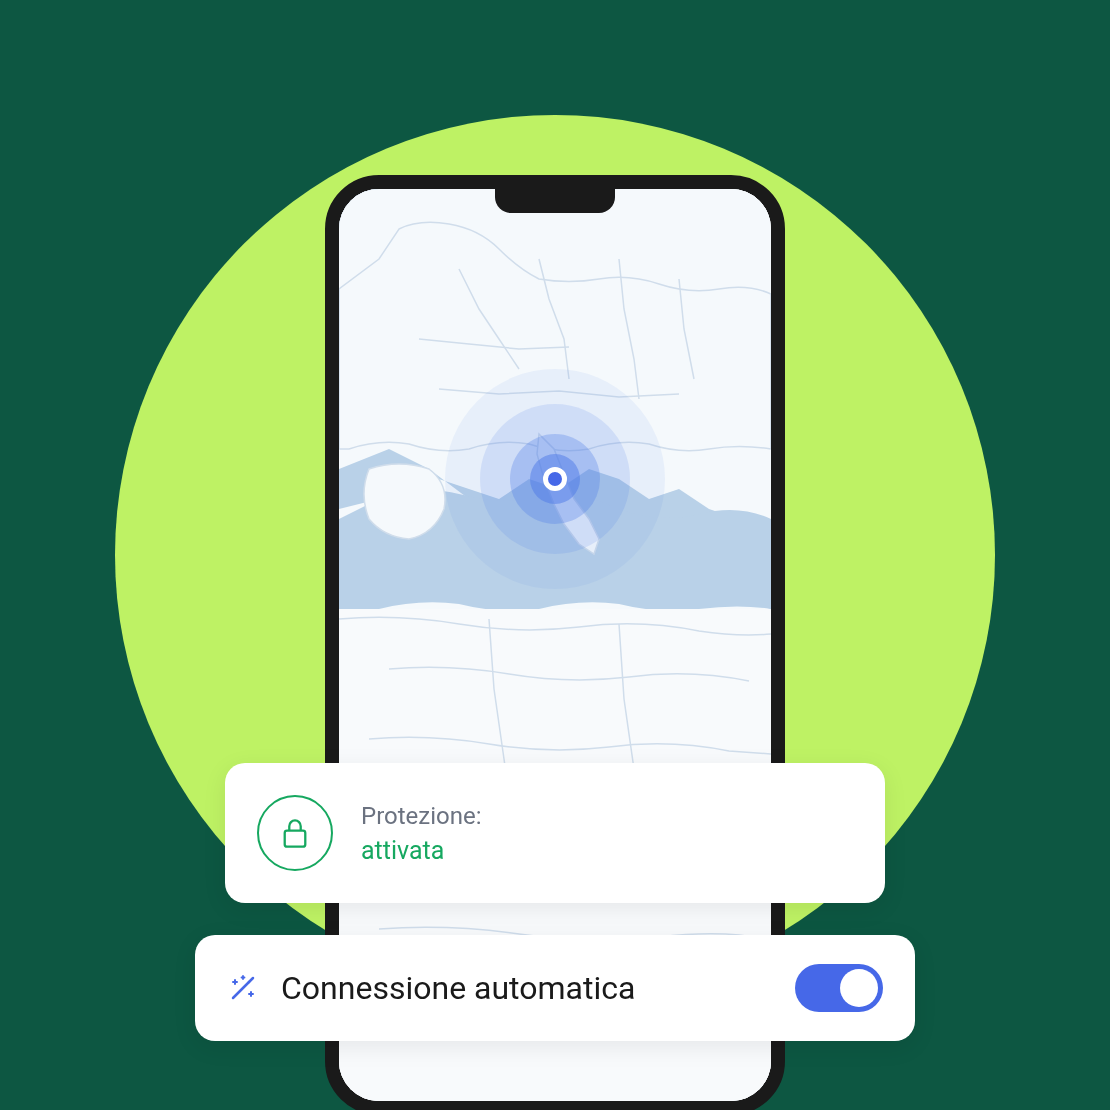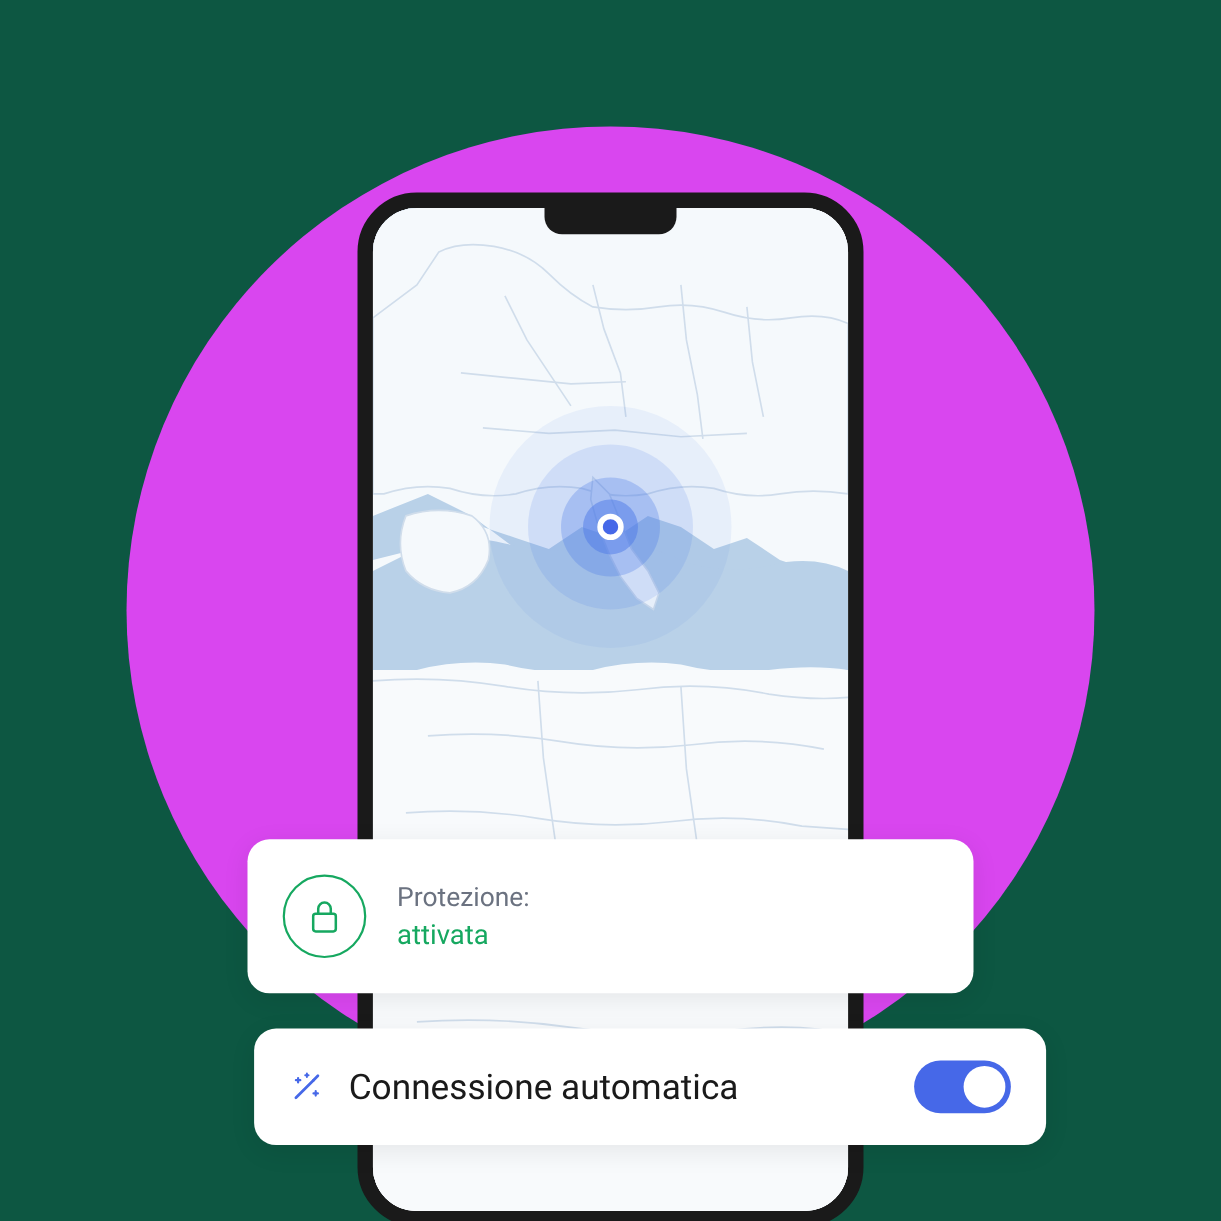--- a/index.html
+++ b/index.html
@@ -9,21 +9,21 @@
       background: #0d5742;
       font-family: -apple-system, BlinkMacSystemFont, 'Segoe UI', Roboto, sans-serif;
       display: flex;
       align-items: center;
       justify-content: center;
       overflow: hidden;
     }
     .circle-bg {
       width: 880px;
       height: 880px;
-      background: #d946ef;
+      background: #bef264;
       border-radius: 50%;
       position: relative;
       display: flex;
       align-items: flex-start;
       justify-content: center;
       padding-top: 60px;
     }
     .phone {
       width: 460px;
       height: 940px;
@@ -125,21 +125,20 @@
       font-weight: 400;
     }
     .card-auto {
       top: 820px;
       left: 50%;
       transform: translateX(-50%);
       width: 720px;
       height: 106px;
       gap: 24px;
       justify-content: space-between;
-      margin-left: 36px;
     }
     .auto-left {
       display: flex;
       align-items: center;
       gap: 22px;
     }
     .auto-label {
       color: #1a1a1a;
       font-size: 32px;
       font-weight: 400;

